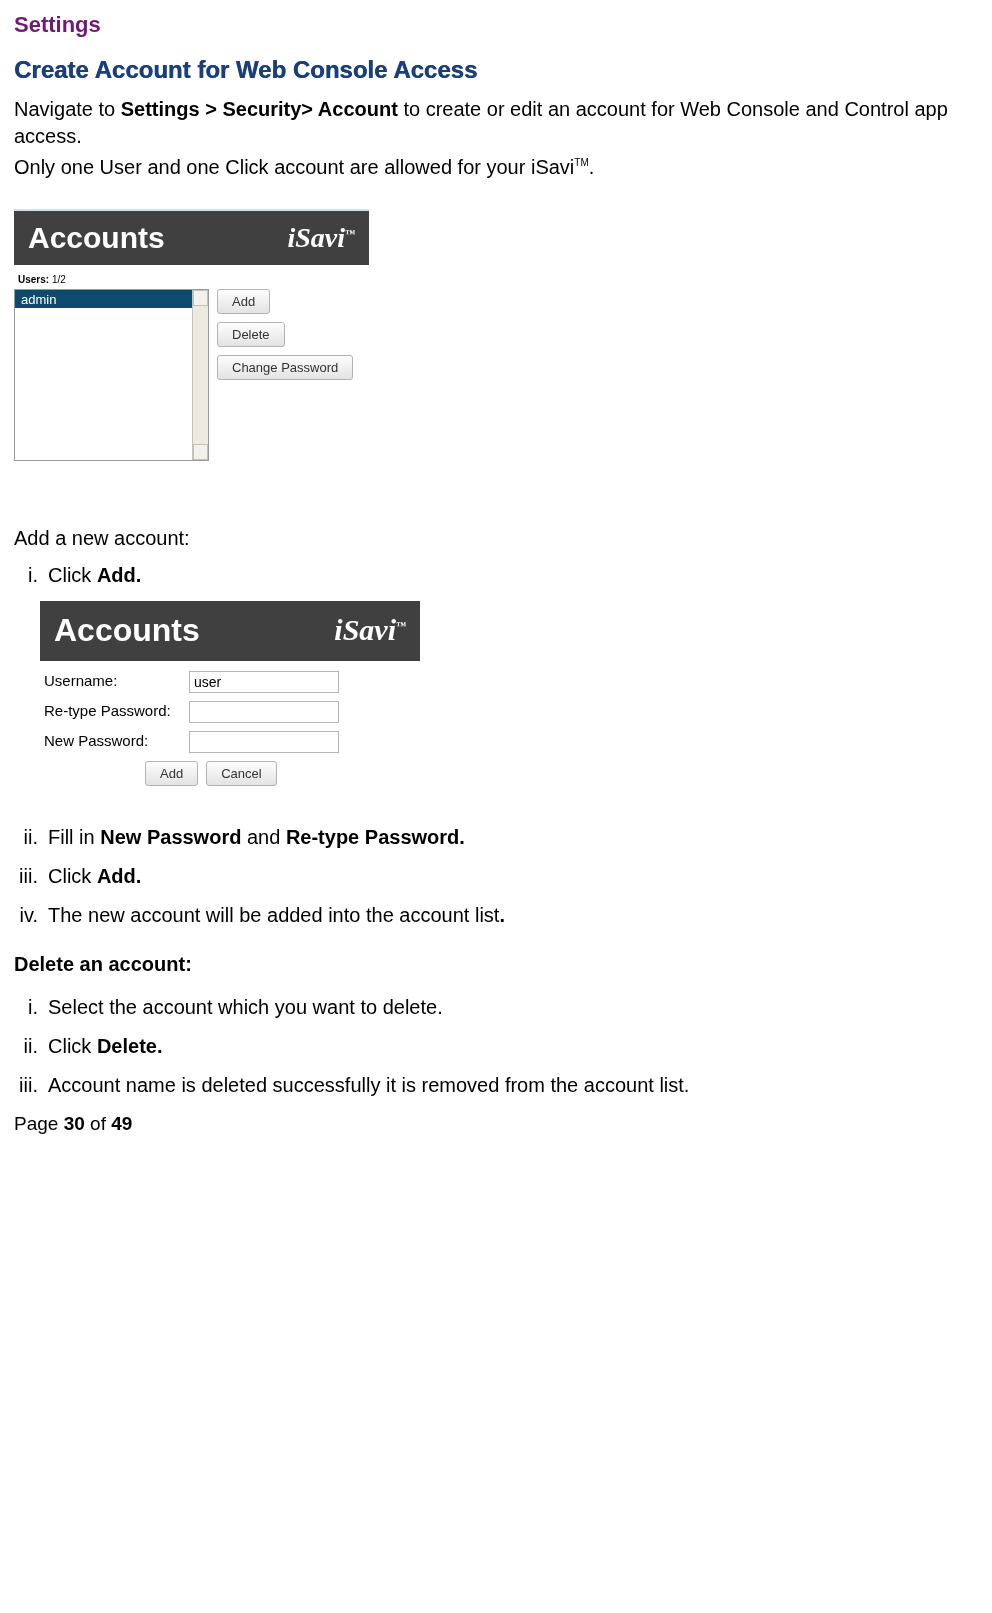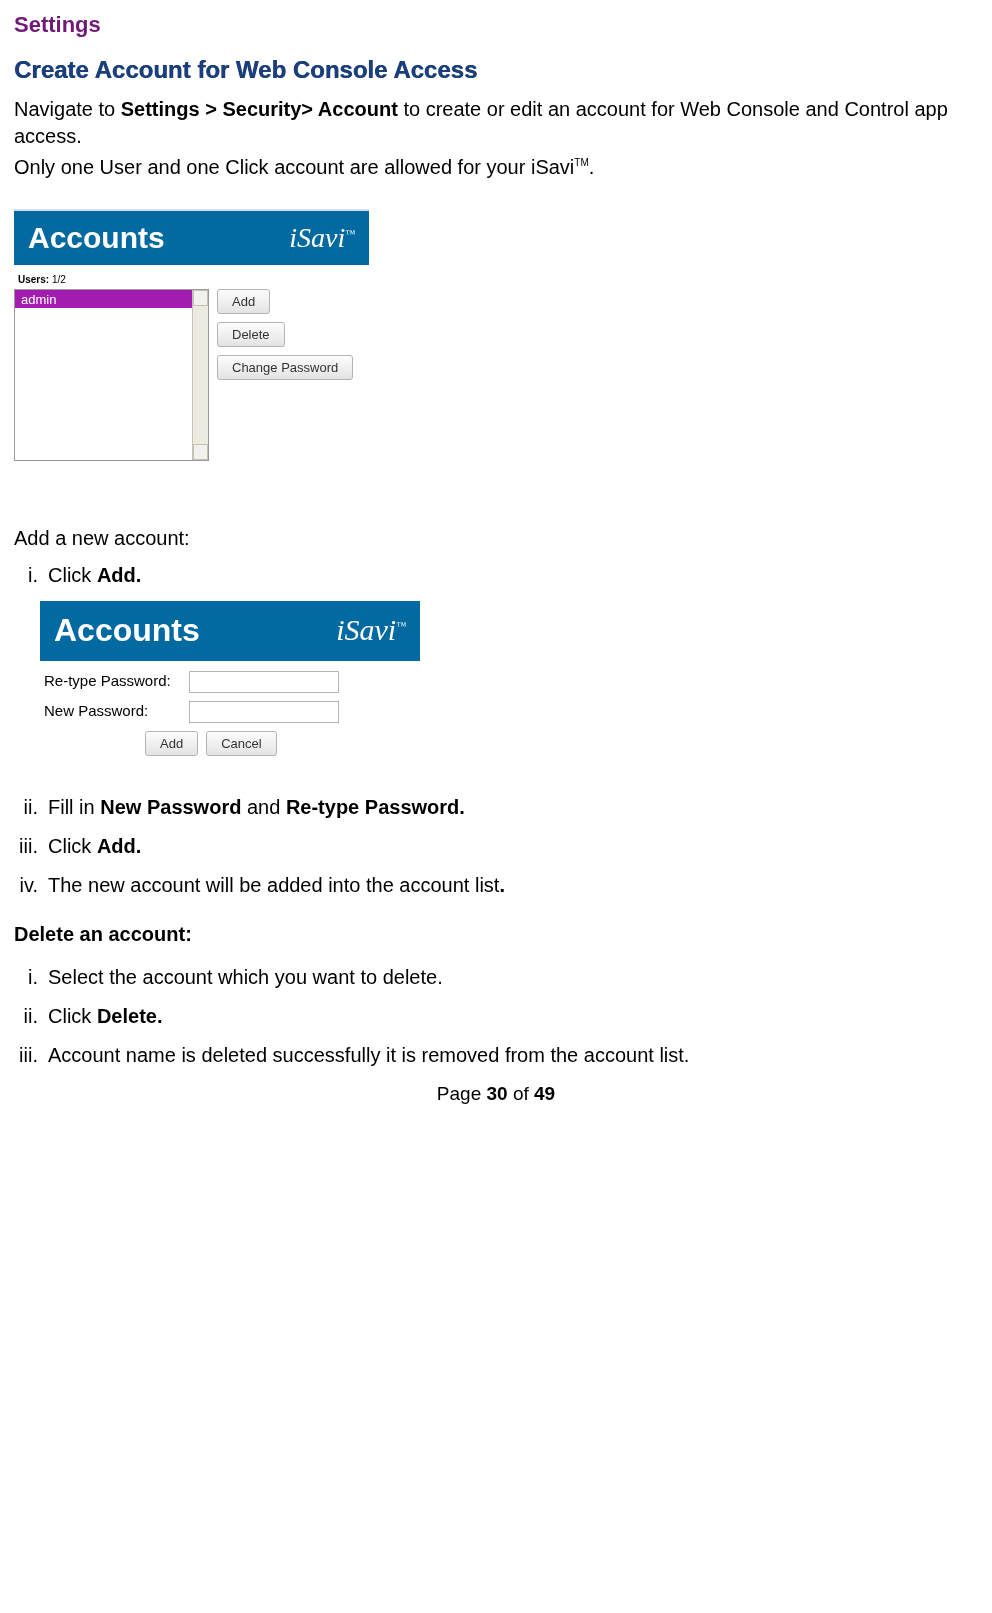--- a/index.html
+++ b/index.html
@@ -24,37 +24,37 @@
       text-shadow: 0.5px 0 0 #1b3f7a;
       margin-bottom: 10px;
     }
     .para { margin-bottom: 4px; }
     .bold { font-weight: bold; }
     .supsm { font-size: 10px; vertical-align: super; }
 
     
     .panel1 { width: 355px; border-top: 2px solid #cfe1ee; margin-top: 28px; margin-bottom: 28px; }
     .panel-hdr {
-      background: #0369a1;
+      background: #404040;
       height: 54px;
       display: flex;
       align-items: center;
       padding: 0 14px;
       color: #fff;
       font-size: 30px;
       font-weight: bold;
       gap: 16px;
     }
-    .panel-hdr .brand { margin-left: auto; font-family: Georgia, serif; font-style: italic; font-weight: normal; font-size: 28px; }
+    .panel-hdr .brand { margin-left: auto; font-family: Georgia, serif; font-style: italic; font-weight: bold; font-size: 28px; }
     .panel-hdr .tm { font-size: 10px; vertical-align: super; font-style: normal; }
     .smalltxt { font-size: 10px; padding: 8px 4px 2px 4px; }
 
     .panel1-body { display: flex; gap: 8px; }
     .listbox { width: 195px; height: 172px; border: 1px solid #999; background: #fff; font-size: 14px; position: relative; box-sizing: border-box; }
-    .listitem { background: #a21caf; color: #fff; padding: 1px 6px; height: 18px; box-sizing: border-box; font-size: 13px; }
+    .listitem { background: #0c4a6e; color: #fff; padding: 1px 6px; height: 18px; box-sizing: border-box; font-size: 13px; }
     .scrollbar-mock { position: absolute; right: 0; top: 0; bottom: 0; width: 15px; background: #edeae2; border-left: 1px solid #c8c2b4; }
     .scroll-up, .scroll-down { height: 16px; background: #f2f1ed; border: 1px solid #c5c1b5; box-sizing: border-box; }
     .scroll-down { position: absolute; bottom: 0; left: 0; right: 0; }
     .btncol { display: flex; flex-direction: column; gap: 8px; align-items: flex-start; }
     .oldbtn {
       font-size: 13px; padding: 4px 14px; border: 1px solid #b3b3b3;
       border-radius: 3px;
       background: linear-gradient(#fdfdfd, #e3e3e3);
       color: #333;
     }
@@ -70,21 +70,21 @@
       box-sizing: border-box;
     }
     .frmbtns { display: flex; gap: 8px; padding-left: 105px; margin-top: 4px; }
 
     .list-hdr { font-weight: normal; margin-top: 8px; margin-bottom: 10px; }
     .list-hdr-bold { font-weight: bold; margin-top: 22px; margin-bottom: 16px; }
     .num-row { display: flex; margin-bottom: 12px; }
     .num-col { width: 24px; text-align: right; margin-right: 10px; }
     .body-col { flex: 1; }
 
-    .footer { text-align: center; font-size: 19px; }
+    .footer { text-align: left; font-size: 19px; }
   </style>
 </head>
 <body>
 
 <div class="h-settings">Settings</div>
 <div class="h-create">Create Account for Web Console Access</div>
 
 <div class="para">
   <span>Navigate to </span><span class="bold">Settings &gt; Security&gt; Account</span><span> to create or edit an account for Web Console and Control app access.</span>
 </div>
@@ -127,20 +127,24 @@
   </div>
 </div>
 
 <div class="panel2" style="margin-left:26px;">
   <div class="panel-hdr">
     <span>Accounts</span>
     <span class="brand"><span>iSavi</span><span class="tm">™</span></span>
   </div>
   <div style="height:6px;"></div>
   <div class="formrow">
+    <span class="lbl">Username:</span>
+    <input type="text" value="user" style="">
+  </div>
+  <div class="formrow">
     <span class="lbl">Re-type Password:</span>
     <input type="password" style="">
   </div>
   <div class="formrow">
     <span class="lbl">New Password:</span>
     <input type="password" style="">
   </div>
   <div class="frmbtns">
     <button class="oldbtn">Add</button>
     <button class="oldbtn">Cancel</button>

